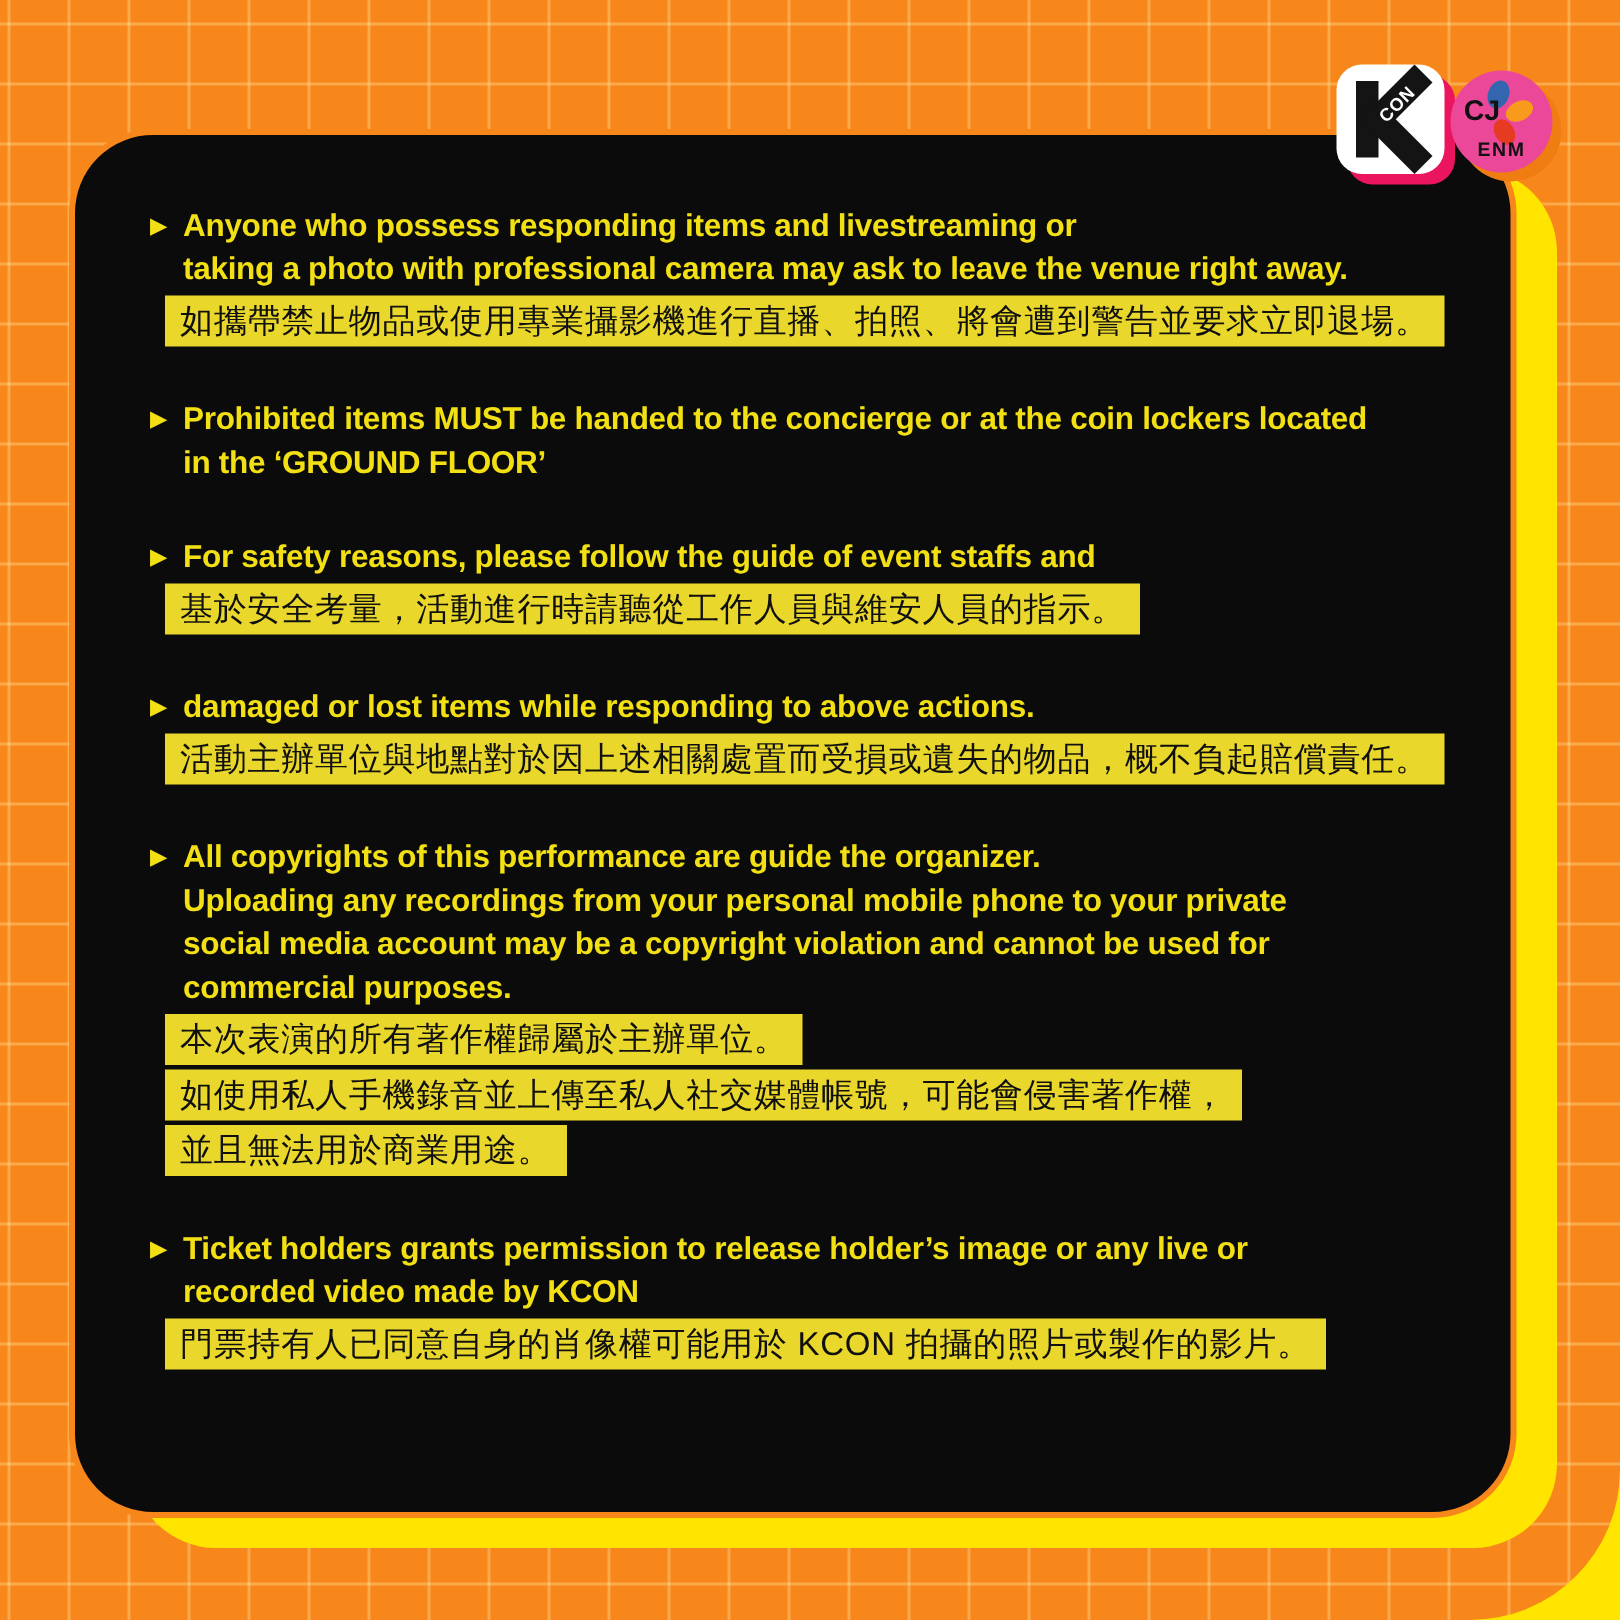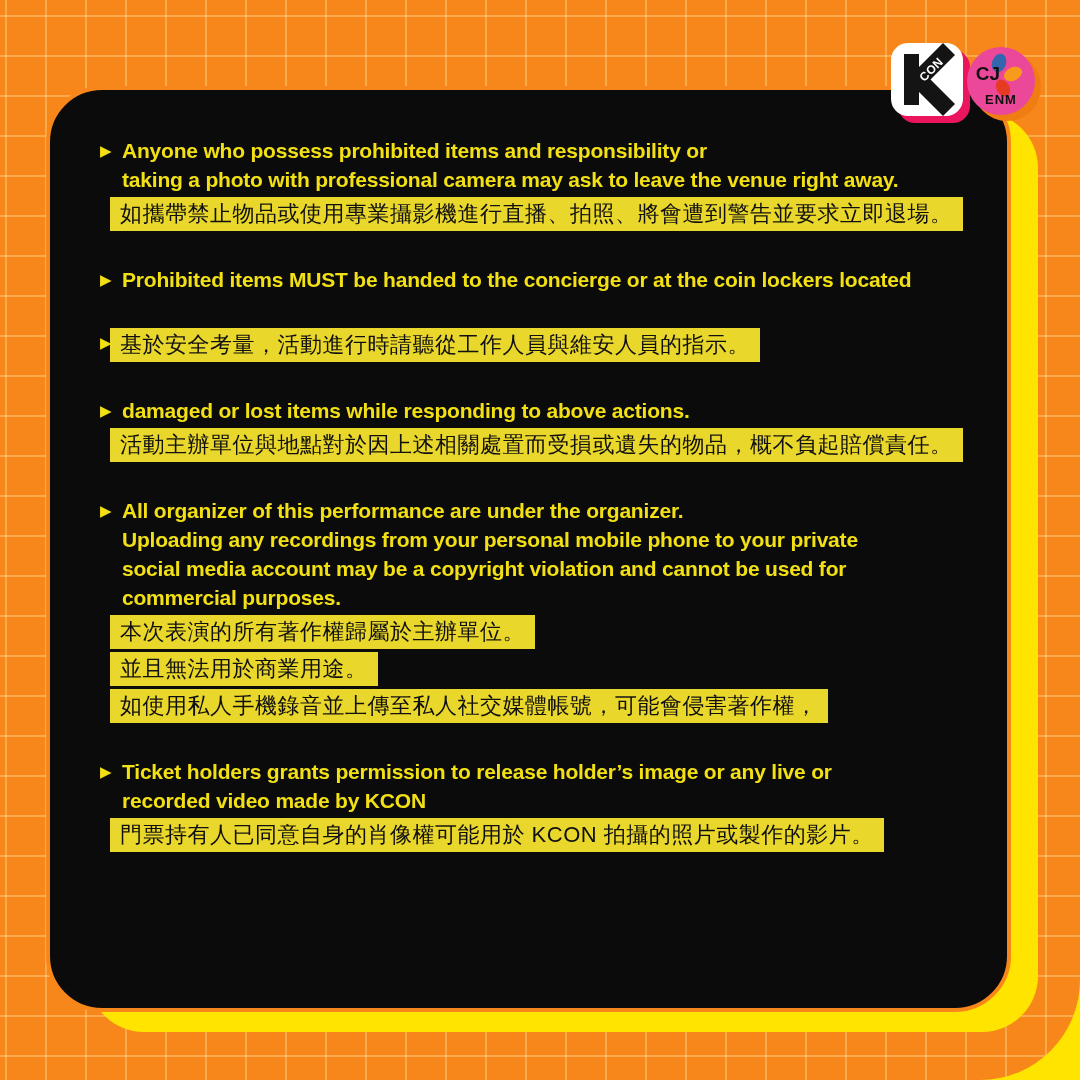--- a/index.html
+++ b/index.html
@@ -67,59 +67,61 @@
 <body>
 
 <div class="bg-orange"></div>
 <div class="shadow-rect"></div>
 
 <div class="panel">
 
   <section class="notice">
     <div class="en lead">
       <span class="bullet">▶</span>
-      <span>Anyone who possess prohibited items and responsibility or</span>
+      <span>Anyone who possess responding items and livestreaming or</span>
     </div>
     <div class="en">taking a photo with professional camera may ask to leave the venue right away.</div>
     <div class="zh">如攜帶禁止物品或使用專業攝影機進行直播、拍照、將會遭到警告並要求立即退場。</div>
   </section>
 
   <section class="notice">
     <div class="en lead">
       <span class="bullet">▶</span>
       <span>Prohibited items MUST be handed to the concierge or at the coin lockers located</span>
     </div>
+    <div class="en">in the ‘GROUND FLOOR’</div>
   </section>
 
   <section class="notice">
     <div class="en lead">
       <span class="bullet">▶</span>
+      <span>For safety reasons, please follow the guide of event staffs and</span>
     </div>
     <div class="zh">基於安全考量，活動進行時請聽從工作人員與維安人員的指示。</div>
   </section>
 
   <section class="notice">
     <div class="en lead">
       <span class="bullet">▶</span>
     </div>
     <div class="en">damaged or lost items while responding to above actions.</div>
     <div class="zh">活動主辦單位與地點對於因上述相關處置而受損或遺失的物品，概不負起賠償責任。</div>
   </section>
 
   <section class="notice">
     <div class="en lead">
       <span class="bullet">▶</span>
-      <span>All organizer of this performance are under the organizer.</span>
+      <span>All copyrights of this performance are guide the organizer.</span>
     </div>
     <div class="en">Uploading any recordings from your personal mobile phone to your private</div>
     <div class="en">social media account may be a copyright violation and cannot be used for</div>
     <div class="en">commercial purposes.</div>
     <div class="zh">本次表演的所有著作權歸屬於主辦單位。</div>
+    <div class="zh">如使用私人手機錄音並上傳至私人社交媒體帳號，可能會侵害著作權，</div>
     <div class="zh">並且無法用於商業用途。</div>
-    <div class="zh">如使用私人手機錄音並上傳至私人社交媒體帳號，可能會侵害著作權，</div>
   </section>
 
   <section class="notice">
     <div class="en lead">
       <span class="bullet">▶</span>
       <span>Ticket holders grants permission to release holder’s image or any live or</span>
     </div>
     <div class="en">recorded video made by KCON</div>
     <div class="zh">門票持有人已同意自身的肖像權可能用於 KCON 拍攝的照片或製作的影片。</div>
   </section>

